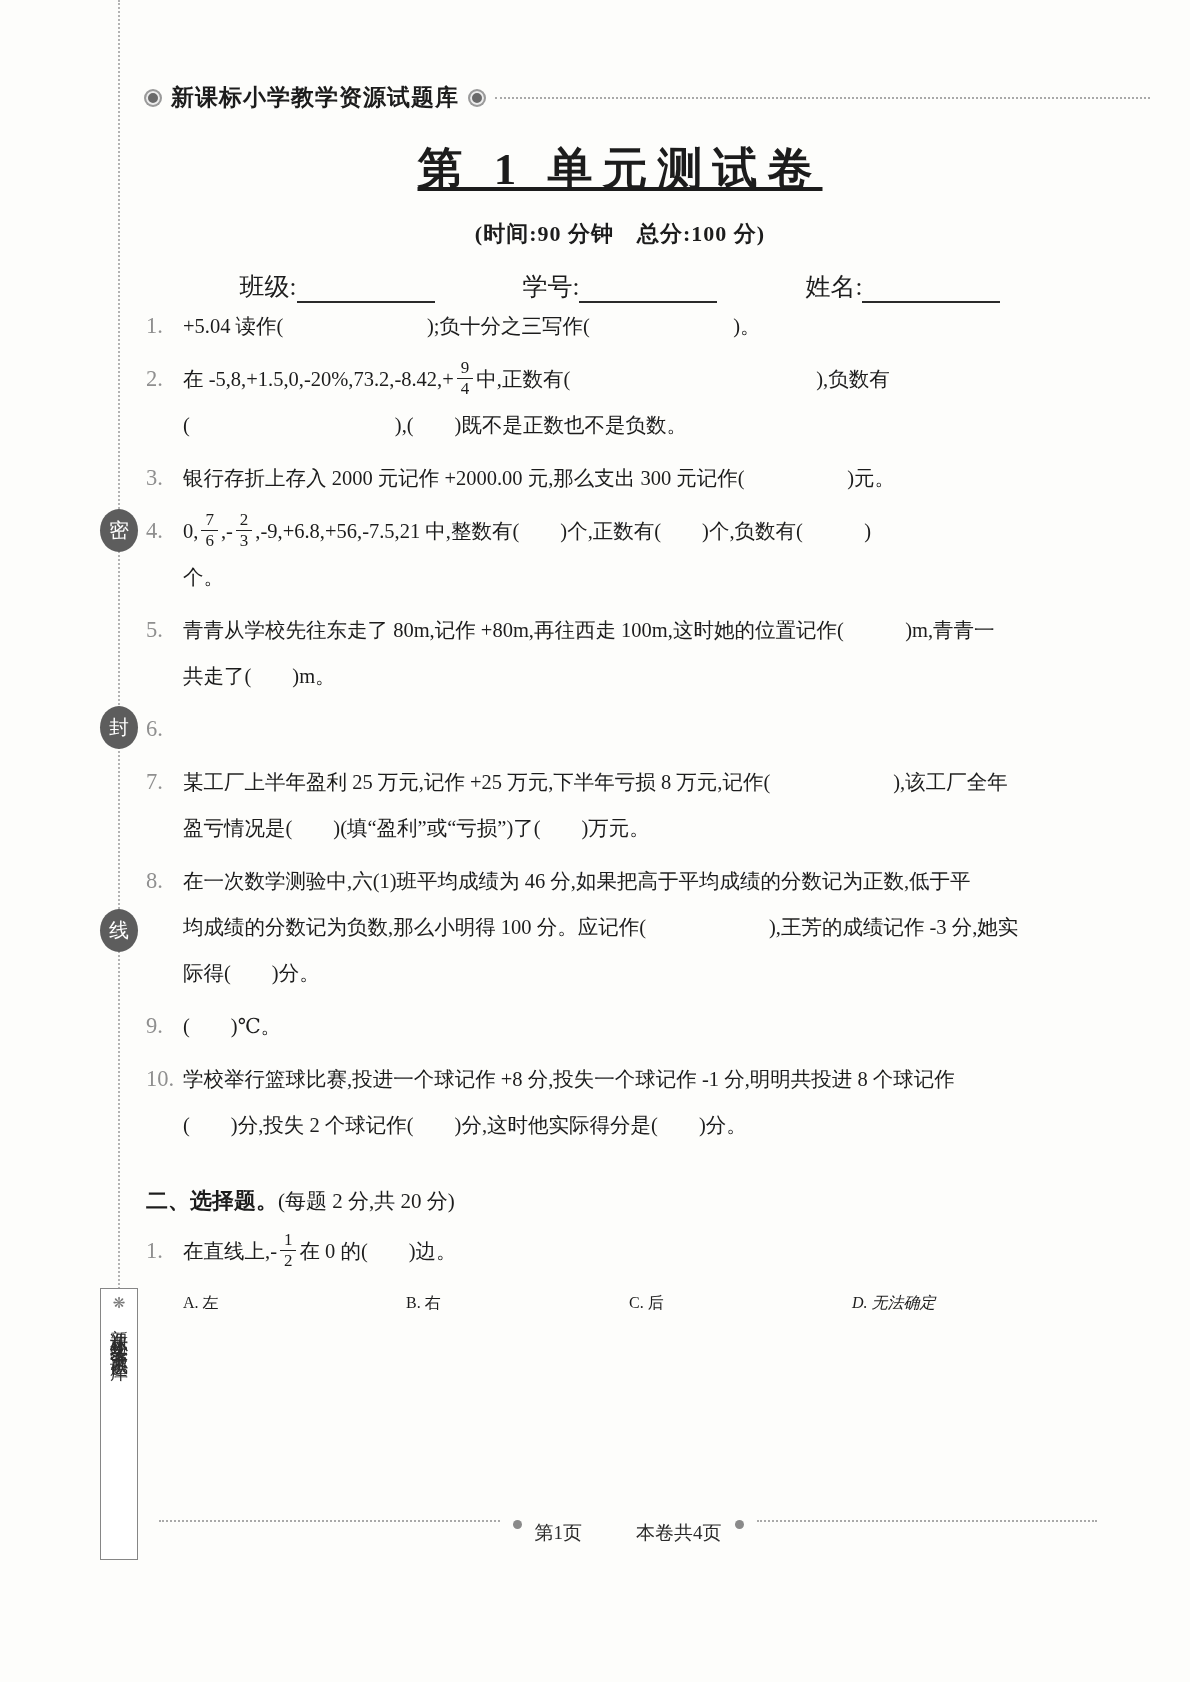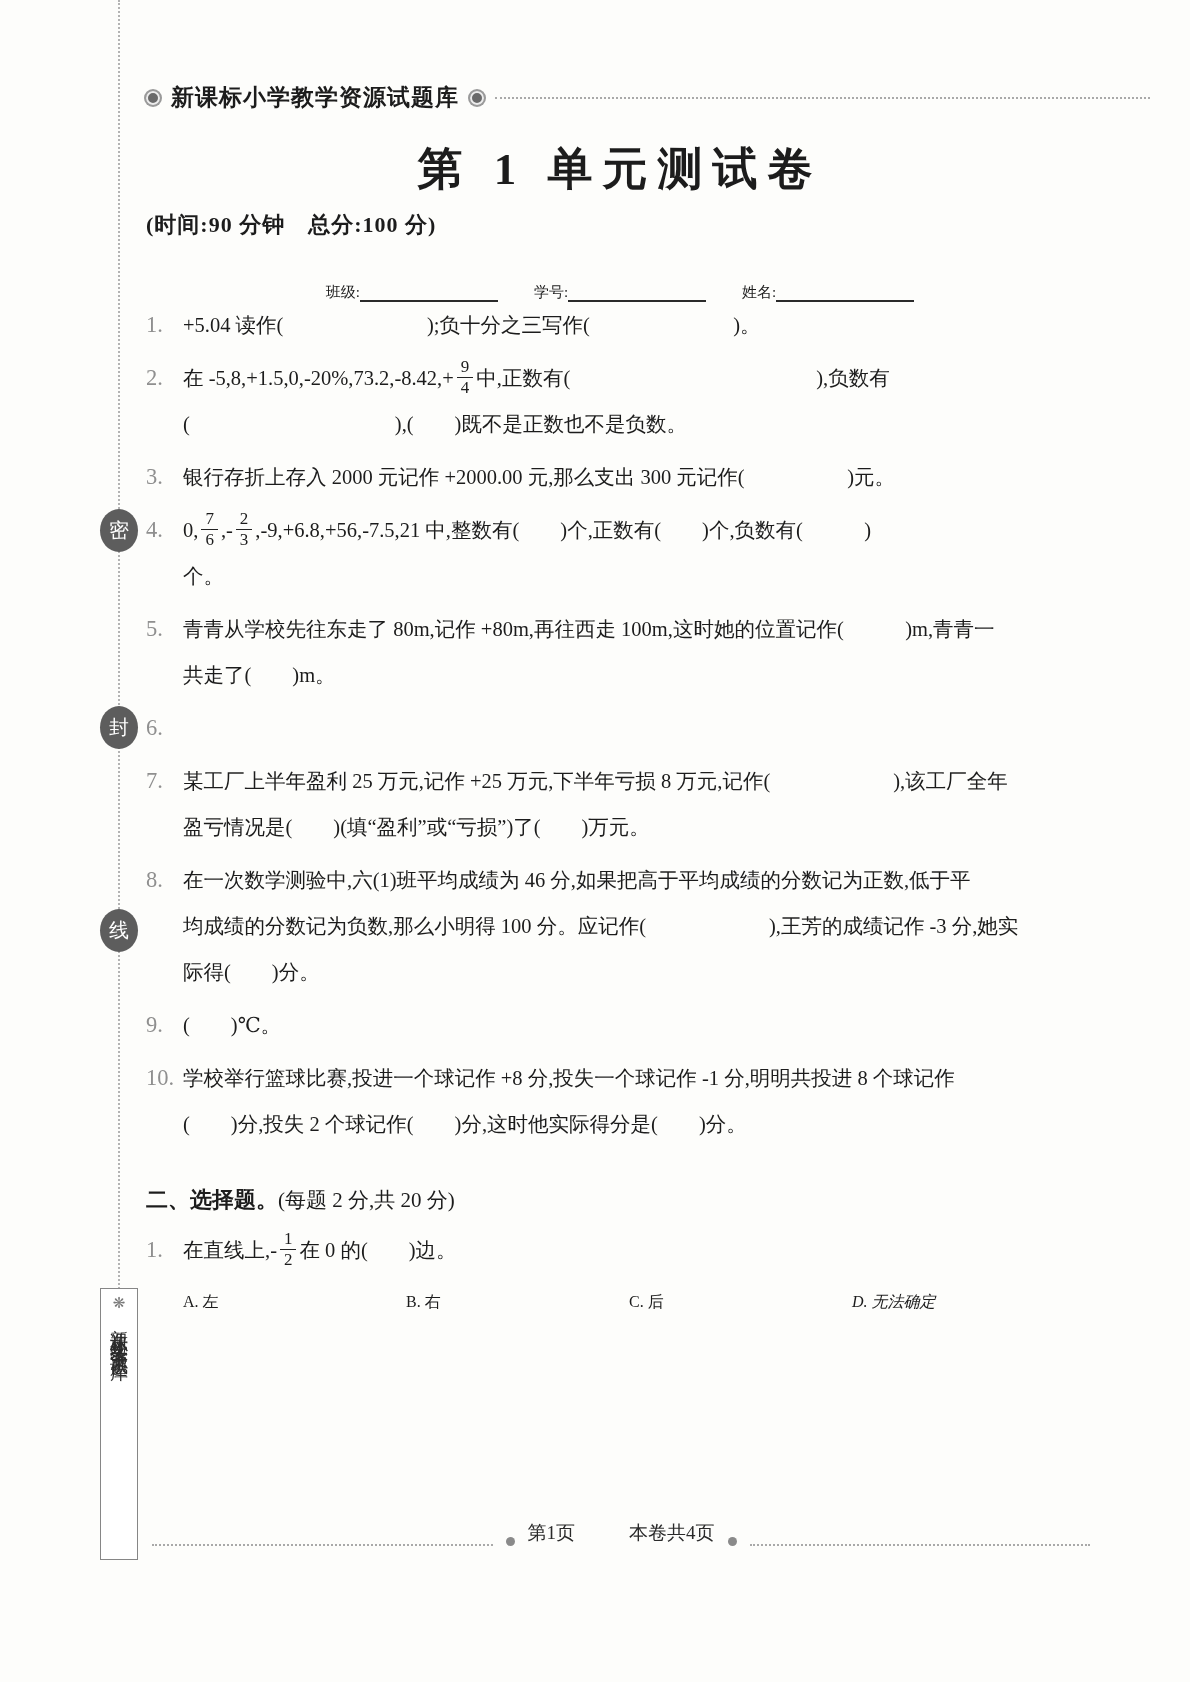--- a/index.html
+++ b/index.html
@@ -18,24 +18,24 @@
   .side-text{writing-mode:vertical-rl;font-size:18px;letter-spacing:3px;color:#2b2b2b;}
 
   .content{position:absolute;left:146px;top:0;width:948px;}
 
   .brand{display:flex;align-items:center;gap:11px;margin-top:82px;margin-right:-56px;
         font-weight:700;font-size:23px;letter-spacing:1px;}
   .bullet{width:14px;height:14px;border-radius:50%;background:#6a6a6a;flex:none;
         box-shadow:inset 0 0 0 2px #ececec,0 0 0 2px #9a9a9a;}
   .dash{flex:1;height:0;border-top:2px dotted #a9a9a9;}
 
-  .title{margin:26px 0 0;text-align:center;font-size:45px;font-weight:700;letter-spacing:10px;}
-  .subtitle{margin-top:11px;text-align:left;font-size:22px;font-weight:700;letter-spacing:1px;}
-
-  .info-row{margin-top:38px;display:flex;justify-content:center;gap:36px;font-size:15px;}
+  .title{margin:26px 0 0;text-align:center;font-size:45px;font-weight:700;letter-spacing:10px;text-decoration:underline;}
+  .subtitle{margin-top:20px;text-align:center;font-size:22px;font-weight:700;letter-spacing:1px;}
+
+  .info-row{margin-top:21px;display:flex;justify-content:center;gap:88px;font-size:25px;}
   .info-item{display:flex;align-items:flex-end;}
   .uline{display:inline-block;width:138px;height:22px;border-bottom:2px solid #2a2a2a;}
 
   .sec-head{margin-top:38px;margin-bottom:12px;font-size:22px;}
   .sec-head b{font-weight:700;}
   .sec-head .note{font-size:21px;font-weight:400;}
 
   .q{display:flex;margin-bottom:7px;font-size:20.5px;}
   .qnum{flex:none;width:37px;color:#8f8f8f;font-size:22.5px;line-height:46px;overflow:visible;}
   .qbody{flex:1;min-width:0;}
@@ -43,21 +43,21 @@
 
   .frac{display:inline-flex;flex-direction:column;align-items:center;vertical-align:middle;
         font-size:17px;line-height:1.15;margin:0 3px;transform:translateY(-3px);}
   .frac .fn{padding:0 4px;}
   .frac .fd{padding:0 4px;border-top:1.5px solid #222;}
 
   .opts{display:flex;margin-top:14px;margin-bottom:0;font-size:16px;line-height:30px;}
   .opt{width:223px;}
   .opt:last-child{width:auto;font-style:italic;}
 
-  .footer{position:absolute;left:152px;top:1520px;width:938px;display:flex;align-items:flex-end;
+  .footer{position:absolute;left:159px;top:1520px;width:938px;display:flex;align-items:flex-start;
         gap:13px;font-size:19px;color:#2a2a2a;}
   .fdot{width:9px;height:9px;border-radius:50%;background:#8a8a8a;flex:none;}
   .fgap{display:inline-block;width:28px;}
 </style>
 </head>
 <body>
 
 <div class="page">
 
   <div class="rail"></div>

